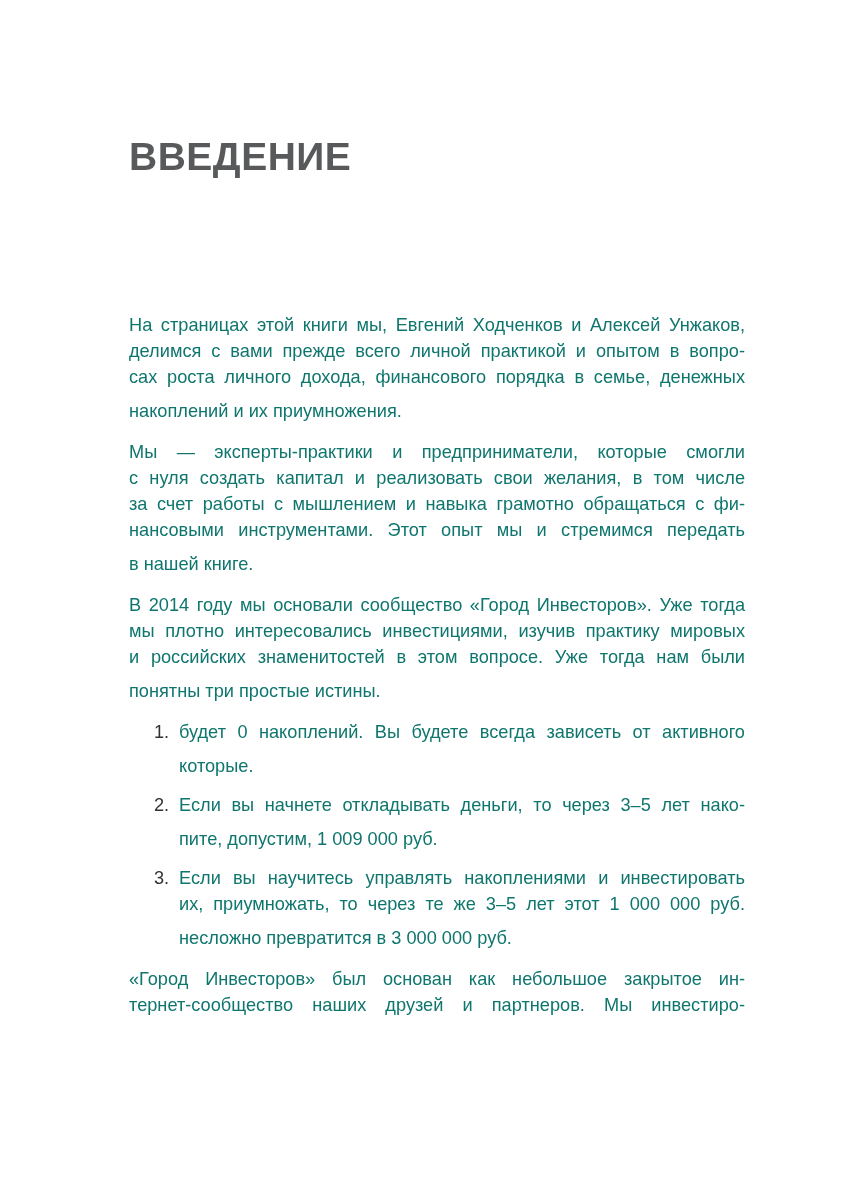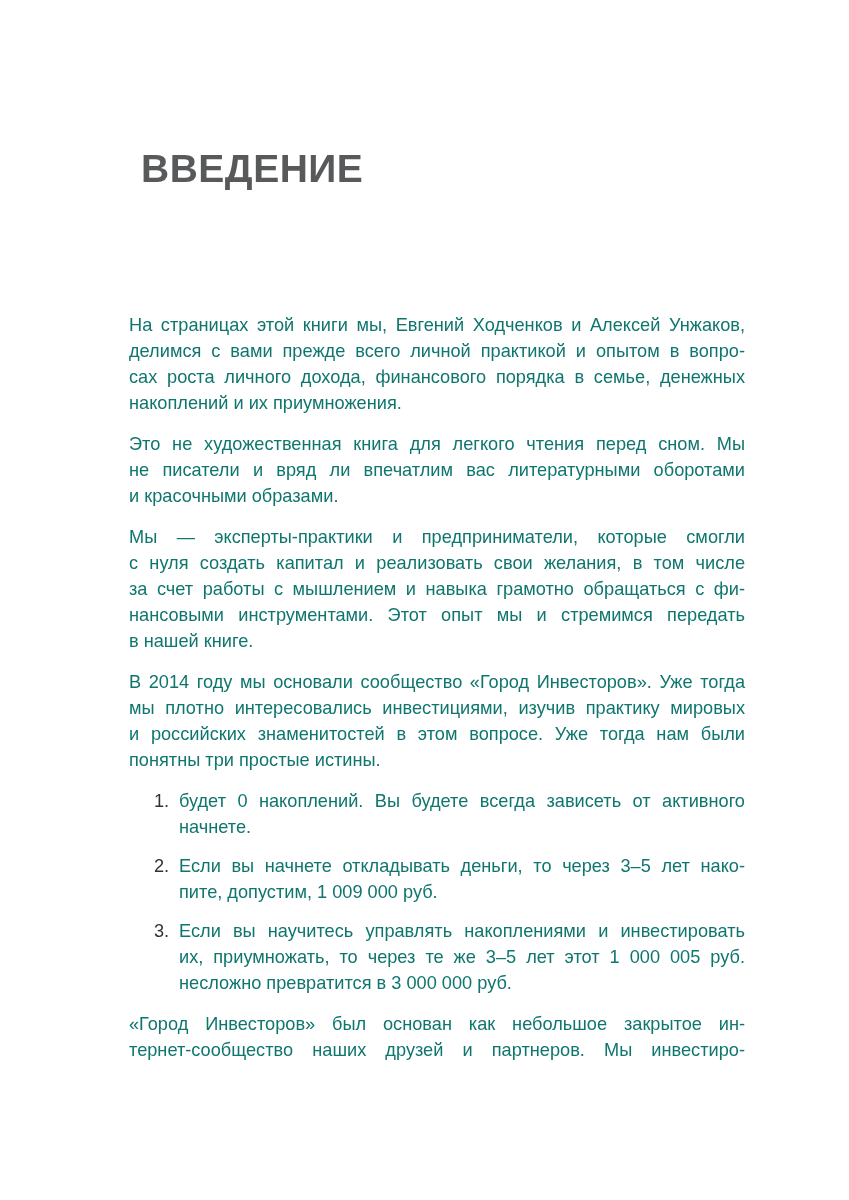--- a/index.html
+++ b/index.html
@@ -1,78 +1,73 @@
 <!DOCTYPE html>
 <html><head>
 <meta charset="utf-8">
 <style>
   html, body { margin: 0; padding: 0; background: #ffffff; }
   body { width: 849px; height: 1200px; position: relative; overflow: hidden;
          font-family: "Liberation Sans", "DejaVu Sans", sans-serif; color: #2b2b2b; }
   .title { position: absolute; left: 129px; top: 133px; font-size: 39px; font-weight: bold;
-           color: #58595b; letter-spacing: 0.5px; margin: 12px; line-height: 48px; }
+           color: #58595b; letter-spacing: 0.5px; margin: 0; line-height: 48px; }
   .body { position: absolute; left: 129px; top: 312px; width: 616px; }
   .para { margin: 0 0 15px 0; }
   .line { display: block; font-size: 18.2px; line-height: 26px; white-space: nowrap;
           text-align: justify; text-align-last: justify; color: #0f766e; }
-  .line.last { text-align-last: left; }
+  .line.last { text-align-last: left; margin-top: 8px; }
   .list { margin: 0 0 15px 0; padding: 0; list-style: none; }
   .item { position: relative; padding-left: 50px; margin-bottom: 13px; }
   .num { position: absolute; left: 25px; top: 0; font-size: 18.2px; line-height: 26px; color: #333333; }
 </style>
 </head>
 <body>
 
 <h1 class="title">ВВЕДЕНИЕ</h1>
 
 <div class="body">
 
   <p class="para">
     <span class="line">На страницах этой книги мы, Евгений Ходченков и Алексей Унжаков,</span>
     <span class="line">делимся с вами прежде всего личной практикой и опытом в вопро-</span>
     <span class="line">сах роста личного дохода, финансового порядка в семье, денежных</span>
     <span class="line last">накоплений и их приумножения.</span>
   </p>
 
-  <p class="para">
-    <span class="line">Это не художественная книга для легкого чтения перед сном. Мы</span>
-    <span class="line">не писатели и вряд ли впечатлим вас литературными оборотами</span>
-    <span class="line last">и красочными образами.</span>
-  </p>
 
   <p class="para">
     <span class="line">Мы — эксперты-практики и предприниматели, которые смогли</span>
     <span class="line">с нуля создать капитал и реализовать свои желания, в том числе</span>
     <span class="line">за счет работы с мышлением и навыка грамотно обращаться с фи-</span>
     <span class="line">нансовыми инструментами. Этот опыт мы и стремимся передать</span>
     <span class="line last">в нашей книге.</span>
   </p>
 
   <p class="para">
     <span class="line">В 2014 году мы основали сообщество «Город Инвесторов». Уже тогда</span>
     <span class="line">мы плотно интересовались инвестициями, изучив практику мировых</span>
     <span class="line">и российских знаменитостей в этом вопросе. Уже тогда нам были</span>
     <span class="line last">понятны три простые истины.</span>
   </p>
 
   <ol class="list">
     <li class="item">
       <span class="num">1.</span>
       <span class="line">будет 0 накоплений. Вы будете всегда зависеть от активного</span>
-      <span class="line last">начнете.</span>
+      <span class="line last">которые.</span>
     </li>
     <li class="item">
       <span class="num">2.</span>
       <span class="line">Если вы начнете откладывать деньги, то через 3–5 лет нако-</span>
       <span class="line last">пите, допустим, 1 009 000 руб.</span>
     </li>
     <li class="item">
       <span class="num">3.</span>
       <span class="line">Если вы научитесь управлять накоплениями и инвестировать</span>
-      <span class="line">их, приумножать, то через те же 3–5 лет этот 1 000 005 руб.</span>
+      <span class="line">их, приумножать, то через те же 3–5 лет этот 1 000 000 руб.</span>
       <span class="line last">несложно превратится в 3 000 000 руб.</span>
     </li>
   </ol>
 
   <p class="para">
     <span class="line">«Город Инвесторов» был основан как небольшое закрытое ин-</span>
     <span class="line">тернет-сообщество наших друзей и партнеров. Мы инвестиро-</span>
   </p>
 
 </div>

